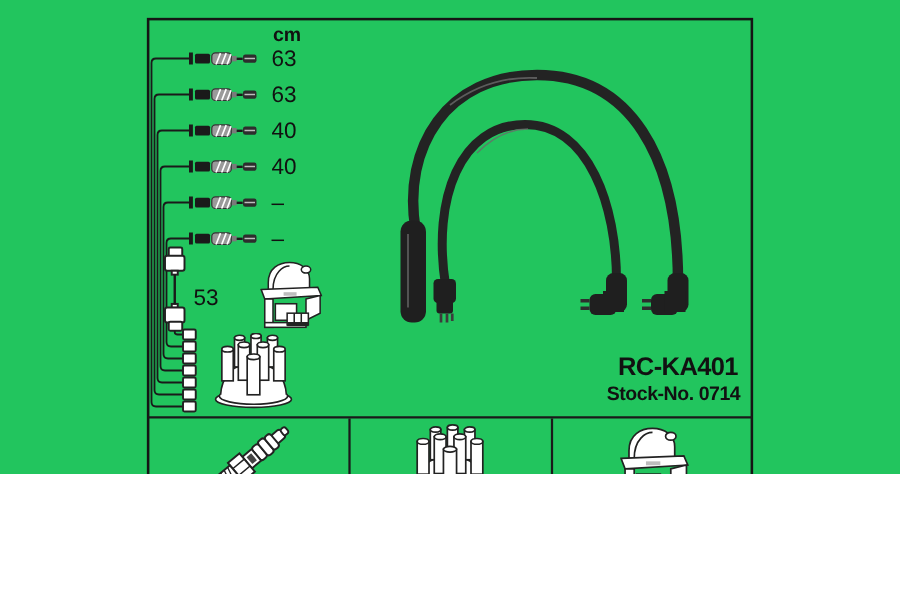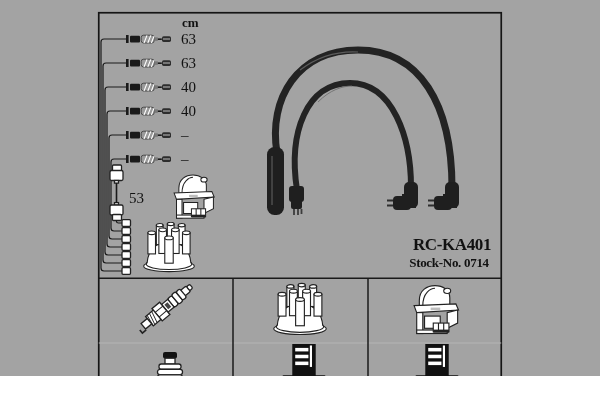--- a/index.html
+++ b/index.html
@@ -1,17 +1,17 @@
 <!DOCTYPE html>
 <html><head>
 <meta charset="utf-8">
 <style>
   html,body{margin:0;padding:0;background:#ffffff;}
-  .stage{position:relative;width:600px;height:376px;background:#a3a3a3;overflow:hidden;
-         font-family:Liberation Serif, serif;}
+  .stage{position:relative;width:600px;height:316px;background:#22c55e;overflow:hidden;
+         font-family:Liberation Sans, sans-serif;}
   svg{position:absolute;left:0;top:0;}
   text{fill:#111;}
   .t-unit{font-size:13px;font-weight:700;}
   .t-len{font-size:15px;font-weight:400;}
   .t-part{font-size:17px;font-weight:700;letter-spacing:-0.4px;}
   .t-stock{font-size:13px;font-weight:700;letter-spacing:-0.3px;}
   .ln{stroke:#1a1a1a;fill:none;}
   .outline{fill:#ffffff;stroke:#222;stroke-width:1.3;}
 </style>
 </head>

